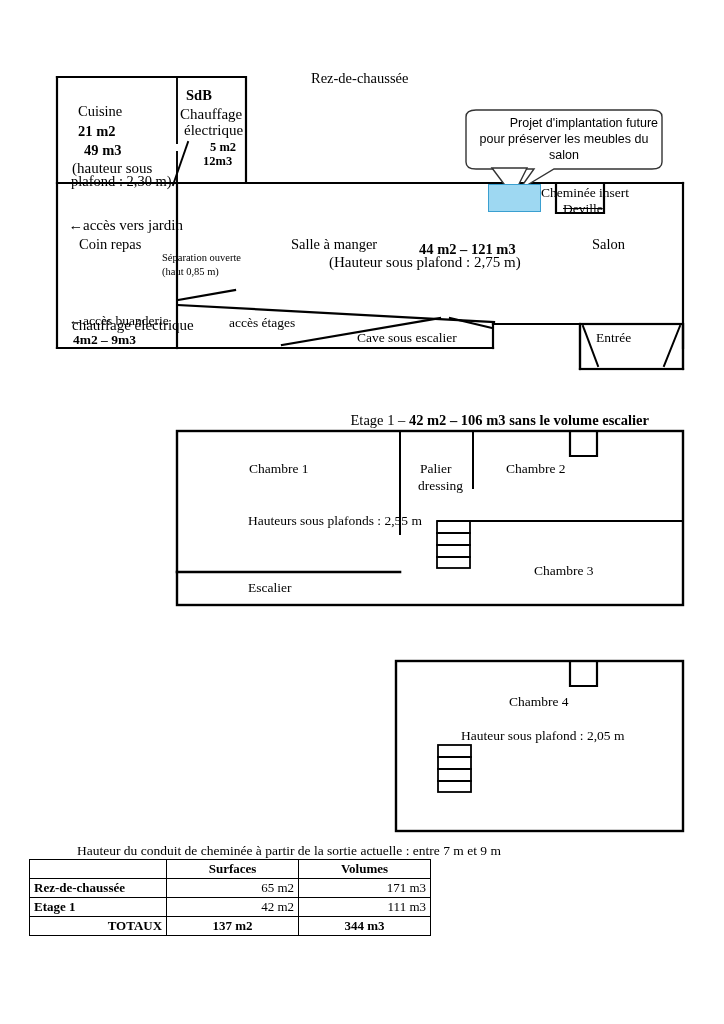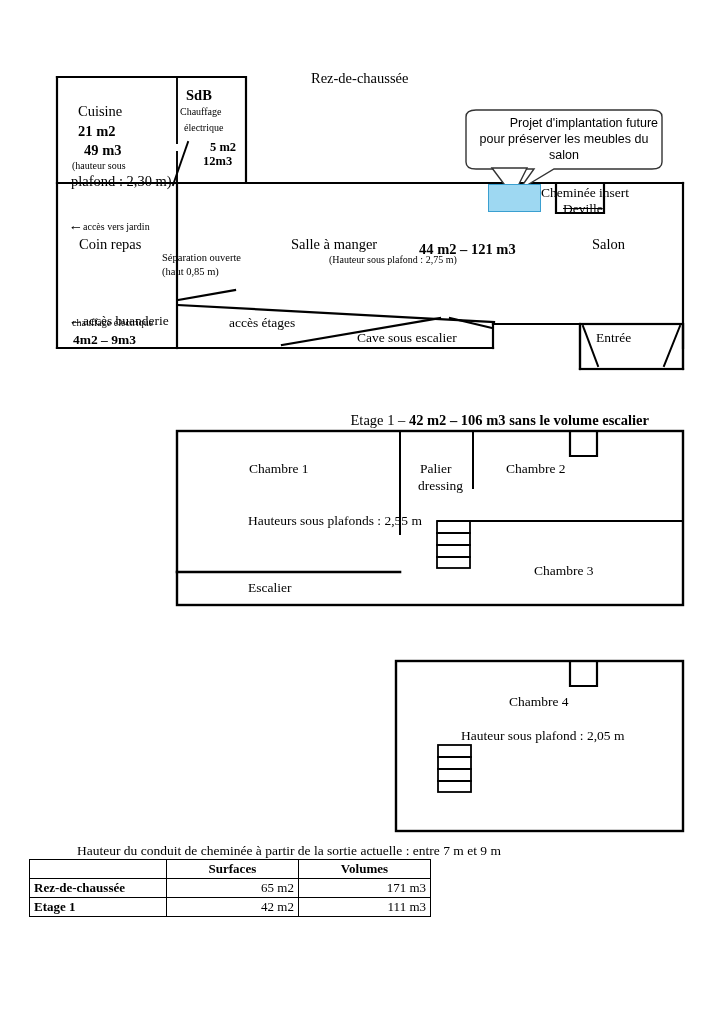--- a/index.html
+++ b/index.html
@@ -13,21 +13,21 @@
   .doc{position:absolute;left:0;top:0;width:724px;height:1024px;}
   svg.layer{position:absolute;left:0;top:0;width:724px;height:1024px;overflow:visible;}
   .lbl{position:absolute;white-space:pre;line-height:1.12;}
   .serif{font-family:"Liberation Serif","DejaVu Serif",serif;}
   .sans{font-family:"Liberation Sans","DejaVu Sans",sans-serif;}
   .b{font-weight:bold;}
   .ctr{text-align:center;}
   .s14{font-size:14.5px;}
   .s13{font-size:13.5px;}
   .s12{font-size:12.5px;}
-  .s11{font-size:10px;}
+  .s11{font-size:15px;}
   .s10{font-size:10.5px;}
 
   
   table.summary{
     position:absolute;border-collapse:collapse;
     font-family:"Liberation Serif","DejaVu Serif",serif;
   }
   table.summary td,table.summary th{
     border:1.4px solid #000;padding:1px 4px;font-size:13px;height:16px;
   }
@@ -233,16 +233,21 @@
       <tr>
         <td class="rowhead">Rez-de-chaussée</td>
         <td class="numcell">65 m2</td>
         <td class="numcell">171 m3</td>
       </tr>
       <tr>
         <td class="rowhead">Etage 1</td>
         <td class="numcell">42 m2</td>
         <td class="numcell">111 m3</td>
       </tr>
+      <tr>
+        <td class="totlabel">TOTAUX</td>
+        <td class="totval">137 m2</td>
+        <td class="totval">344 m3</td>
+      </tr>
     </tbody>
   </table>
 
 </div>
 
 </body></html>

